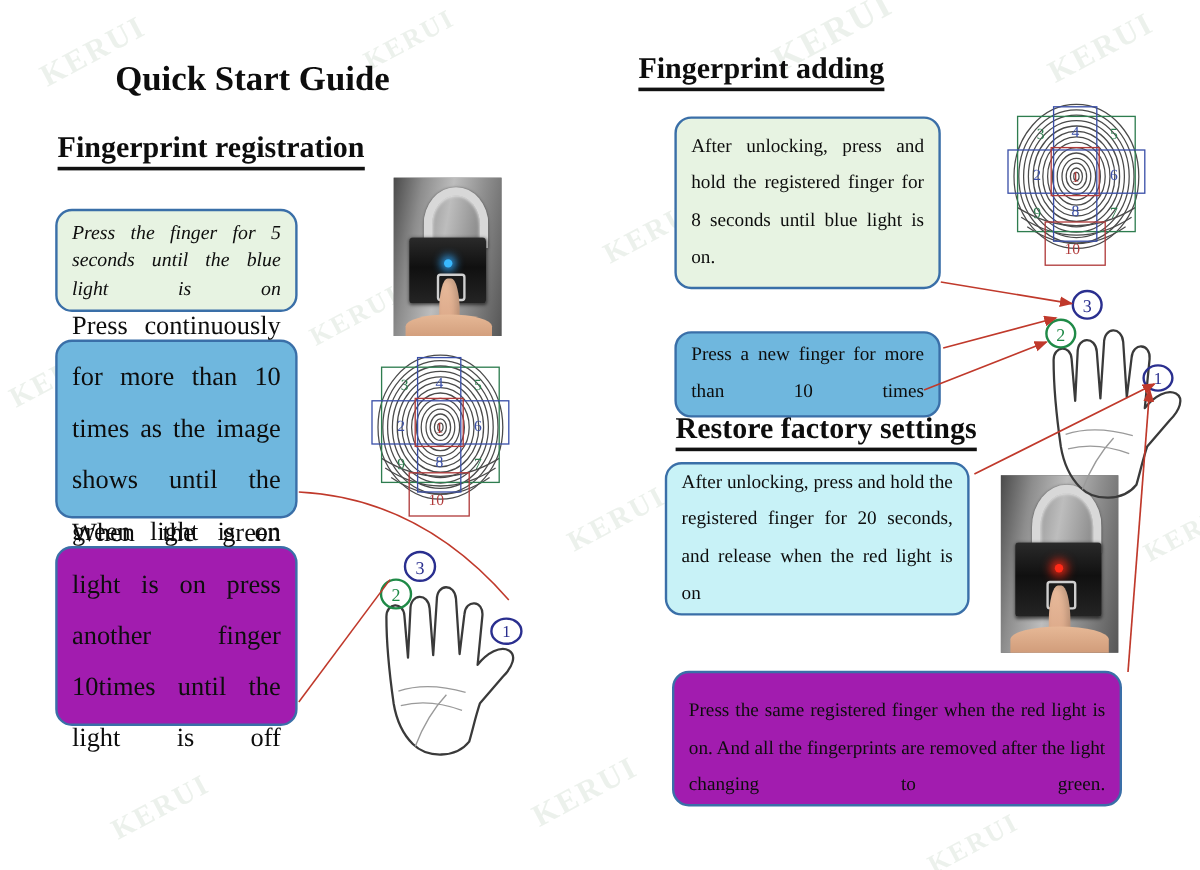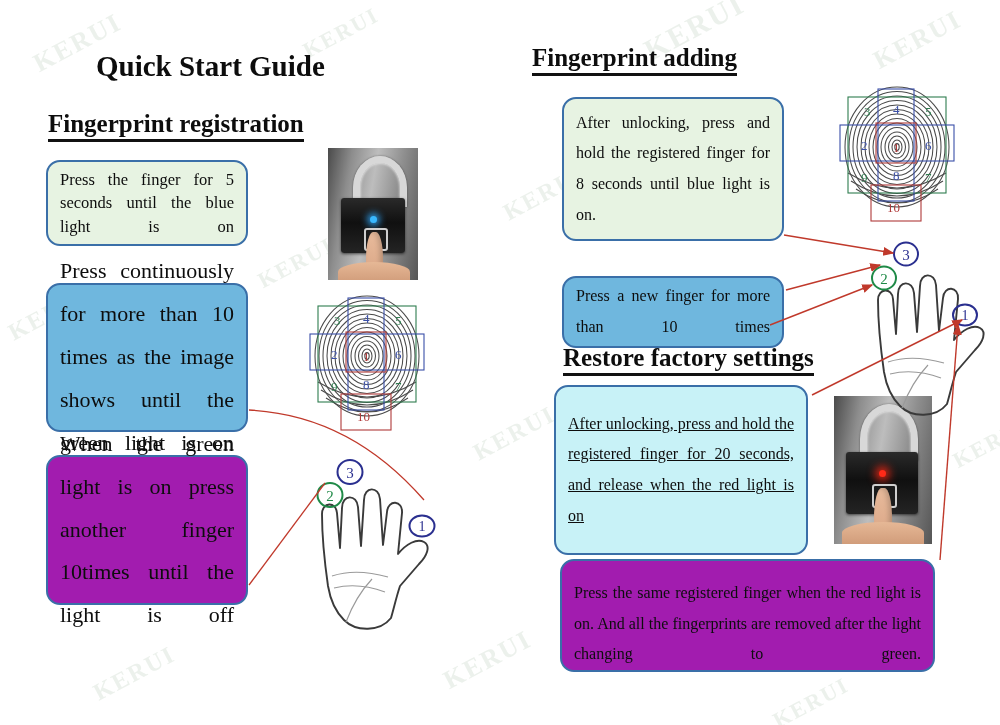--- a/index.html
+++ b/index.html
@@ -77,41 +77,41 @@
 </div>
 
 <div class="abs" style="left:532px;top:44px;">
   <span class="sec-title">Fingerprint adding</span>
 </div>
 
 <div class="abs" style="left:563px;top:344px;">
   <span class="sec-title">Restore factory settings</span>
 </div>
 
-<div class="box b-mint" style="left:46px;top:160px;width:202px;height:86px;">
+<div class="box b-mint" style="left:46px;top:174px;width:202px;height:86px;font-style:italic;">
   <p class="t17">Press the finger for 5 seconds until the blue light is on</p>
 </div>
 
 <div class="box b-blue" style="left:46px;top:283px;width:202px;height:149px;">
   <p class="t17w">Press continuously for more than 10 times as the image shows until the green light is on</p>
 </div>
 
 <div class="box b-green" style="left:46px;top:455px;width:202px;height:150px;">
   <p class="t17w">When the green light is on press another finger 10times until the light is off</p>
 </div>
 
 <div class="box b-mint" style="left:562px;top:97px;width:222px;height:144px;">
   <p class="t16">After unlocking, press and hold the registered finger for 8 seconds until blue light is on.</p>
 </div>
 
 <div class="box b-blue" style="left:562px;top:276px;width:222px;height:72px;">
   <p class="t16">Press a new finger for more than 10 times</p>
 </div>
 
-<div class="box b-cyan" style="left:554px;top:385px;width:254px;height:170px;text-decoration:underline;">
+<div class="box b-cyan" style="left:554px;top:385px;width:254px;height:128px;">
   <p class="t16">After unlocking, press and hold the registered finger for 20 seconds, and release when the red light is on</p>
 </div>
 
 <div class="box b-green" style="left:560px;top:559px;width:375px;height:113px;align-items:flex-end;">
   <p class="t16">Press the same registered finger when the red light is on. And all the fingerprints are removed after the light changing to green.</p>
 </div>
 
 <div class="lockwrap" style="left:328px;top:148px;width:90px;height:132px;">
   <div class="lock-bg"></div>
   <div class="shackle" style="left:25px;top:8px;width:40px;height:44px;"></div>

